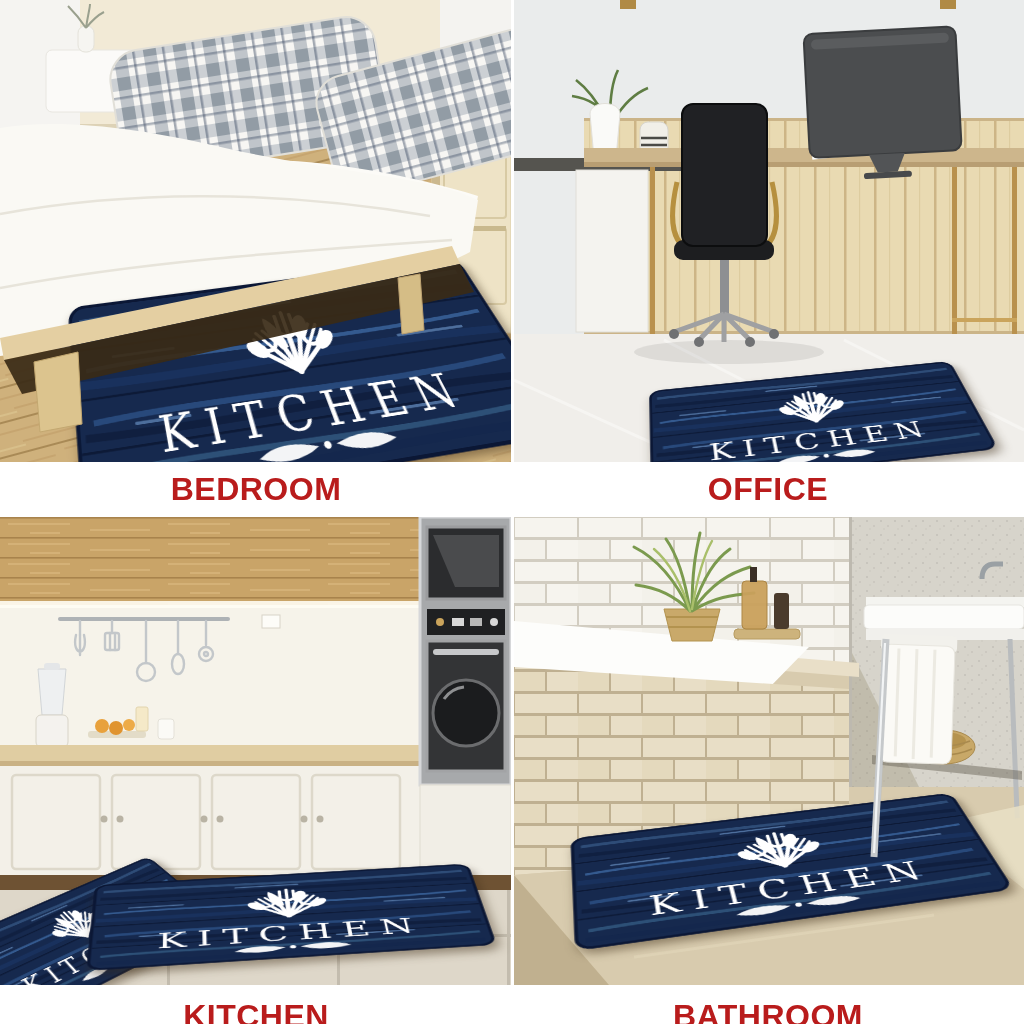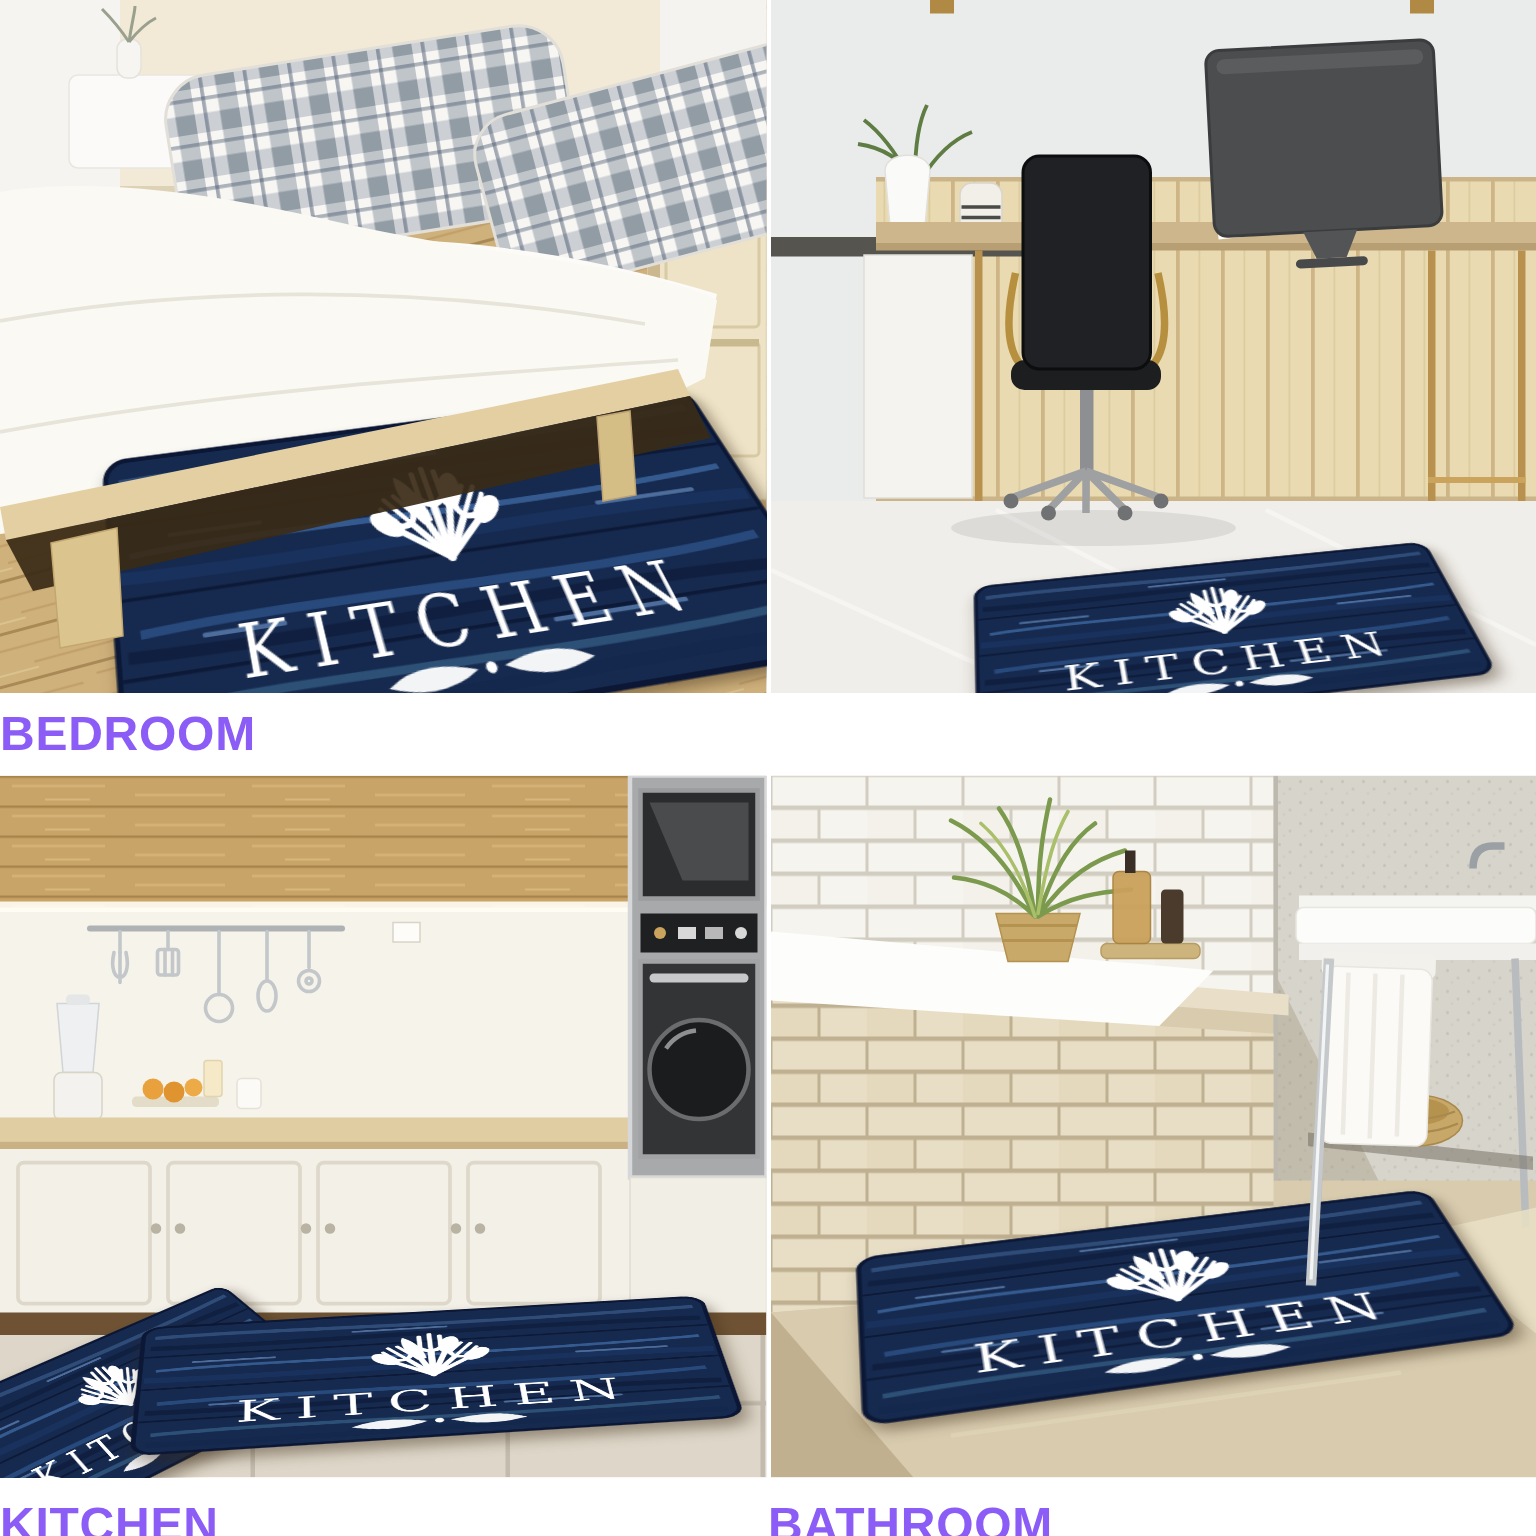--- a/index.html
+++ b/index.html
@@ -7,21 +7,21 @@
           font-family:"Liberation Sans",sans-serif;}
   .cell{position:absolute;overflow:hidden;background:#e9e6df;}
   .cell svg.scene{position:absolute;left:0;top:0;z-index:1;}
   .cell-tl{left:0;top:0;width:511px;height:462px;}
   .cell-tr{left:514px;top:0;width:510px;height:462px;}
   .cell-bl{left:0;top:517px;width:511px;height:468px;}
   .cell-br{left:514px;top:517px;width:510px;height:468px;}
   .band{position:absolute;left:0;width:1024px;background:#ffffff;display:flex;z-index:5;}
   .band-top{top:462px;height:55px;}
   .band-bottom{top:985px;height:39px;align-items:flex-start;}
-  .band .label{flex:1;text-align:left;color:#8b5cf6;letter-spacing:.5px;
+  .band .label{flex:1;text-align:center;color:#b91c1c;letter-spacing:.5px;
                font-weight:700;font-size:32px;line-height:55px;font-family:"Liberation Sans",sans-serif;}
   .band-bottom .label{line-height:normal;padding-top:13px;}
   .mat-wrap{position:absolute;z-index:2;}
   .mat-svg{width:100%;height:100%;display:block;filter:drop-shadow(3px 7px 6px rgba(60,42,20,.45));}
   .overlay{position:absolute;left:0;top:0;z-index:3;pointer-events:none;}
 </style>
 </head>
 <body>
 
 <div class="canvas">
@@ -225,20 +225,21 @@
     <div class="mat-wrap" style="left:138px;top:338px;width:330px;height:155px;
                 transform:perspective(800px) rotateX(52deg) rotateZ(-10deg);transform-origin:50% 55%;">
       <svg class="mat-svg" viewBox="0 0 320 140" preserveAspectRatio="none">
           <use href="#mat-art"></use>
         </svg>
     </div>
   </section>
 
   <div class="band band-top">
     <div class="label">BEDROOM</div>
+    <div class="label">OFFICE</div>
   </div>
 
   <section class="cell cell-bl">
     <svg class="scene" width="511" height="468" viewBox="0 0 511 468">
       <rect width="511" height="468" fill="#f2efe8"></rect>
       <rect x="0" y="0" width="511" height="88" fill="url(#woodH)"></rect>
       <rect x="0" y="84" width="420" height="7" fill="#fffdf4" opacity=".9"></rect>
       <rect x="0" y="91" width="420" height="137" fill="#f6f3ea"></rect>
       <rect x="262" y="98" width="18" height="13" fill="#fdfcf8" stroke="#d8d4c8"></rect>
       <g stroke="#c3c7ca" stroke-width="2.4" fill="none" stroke-linecap="round">

